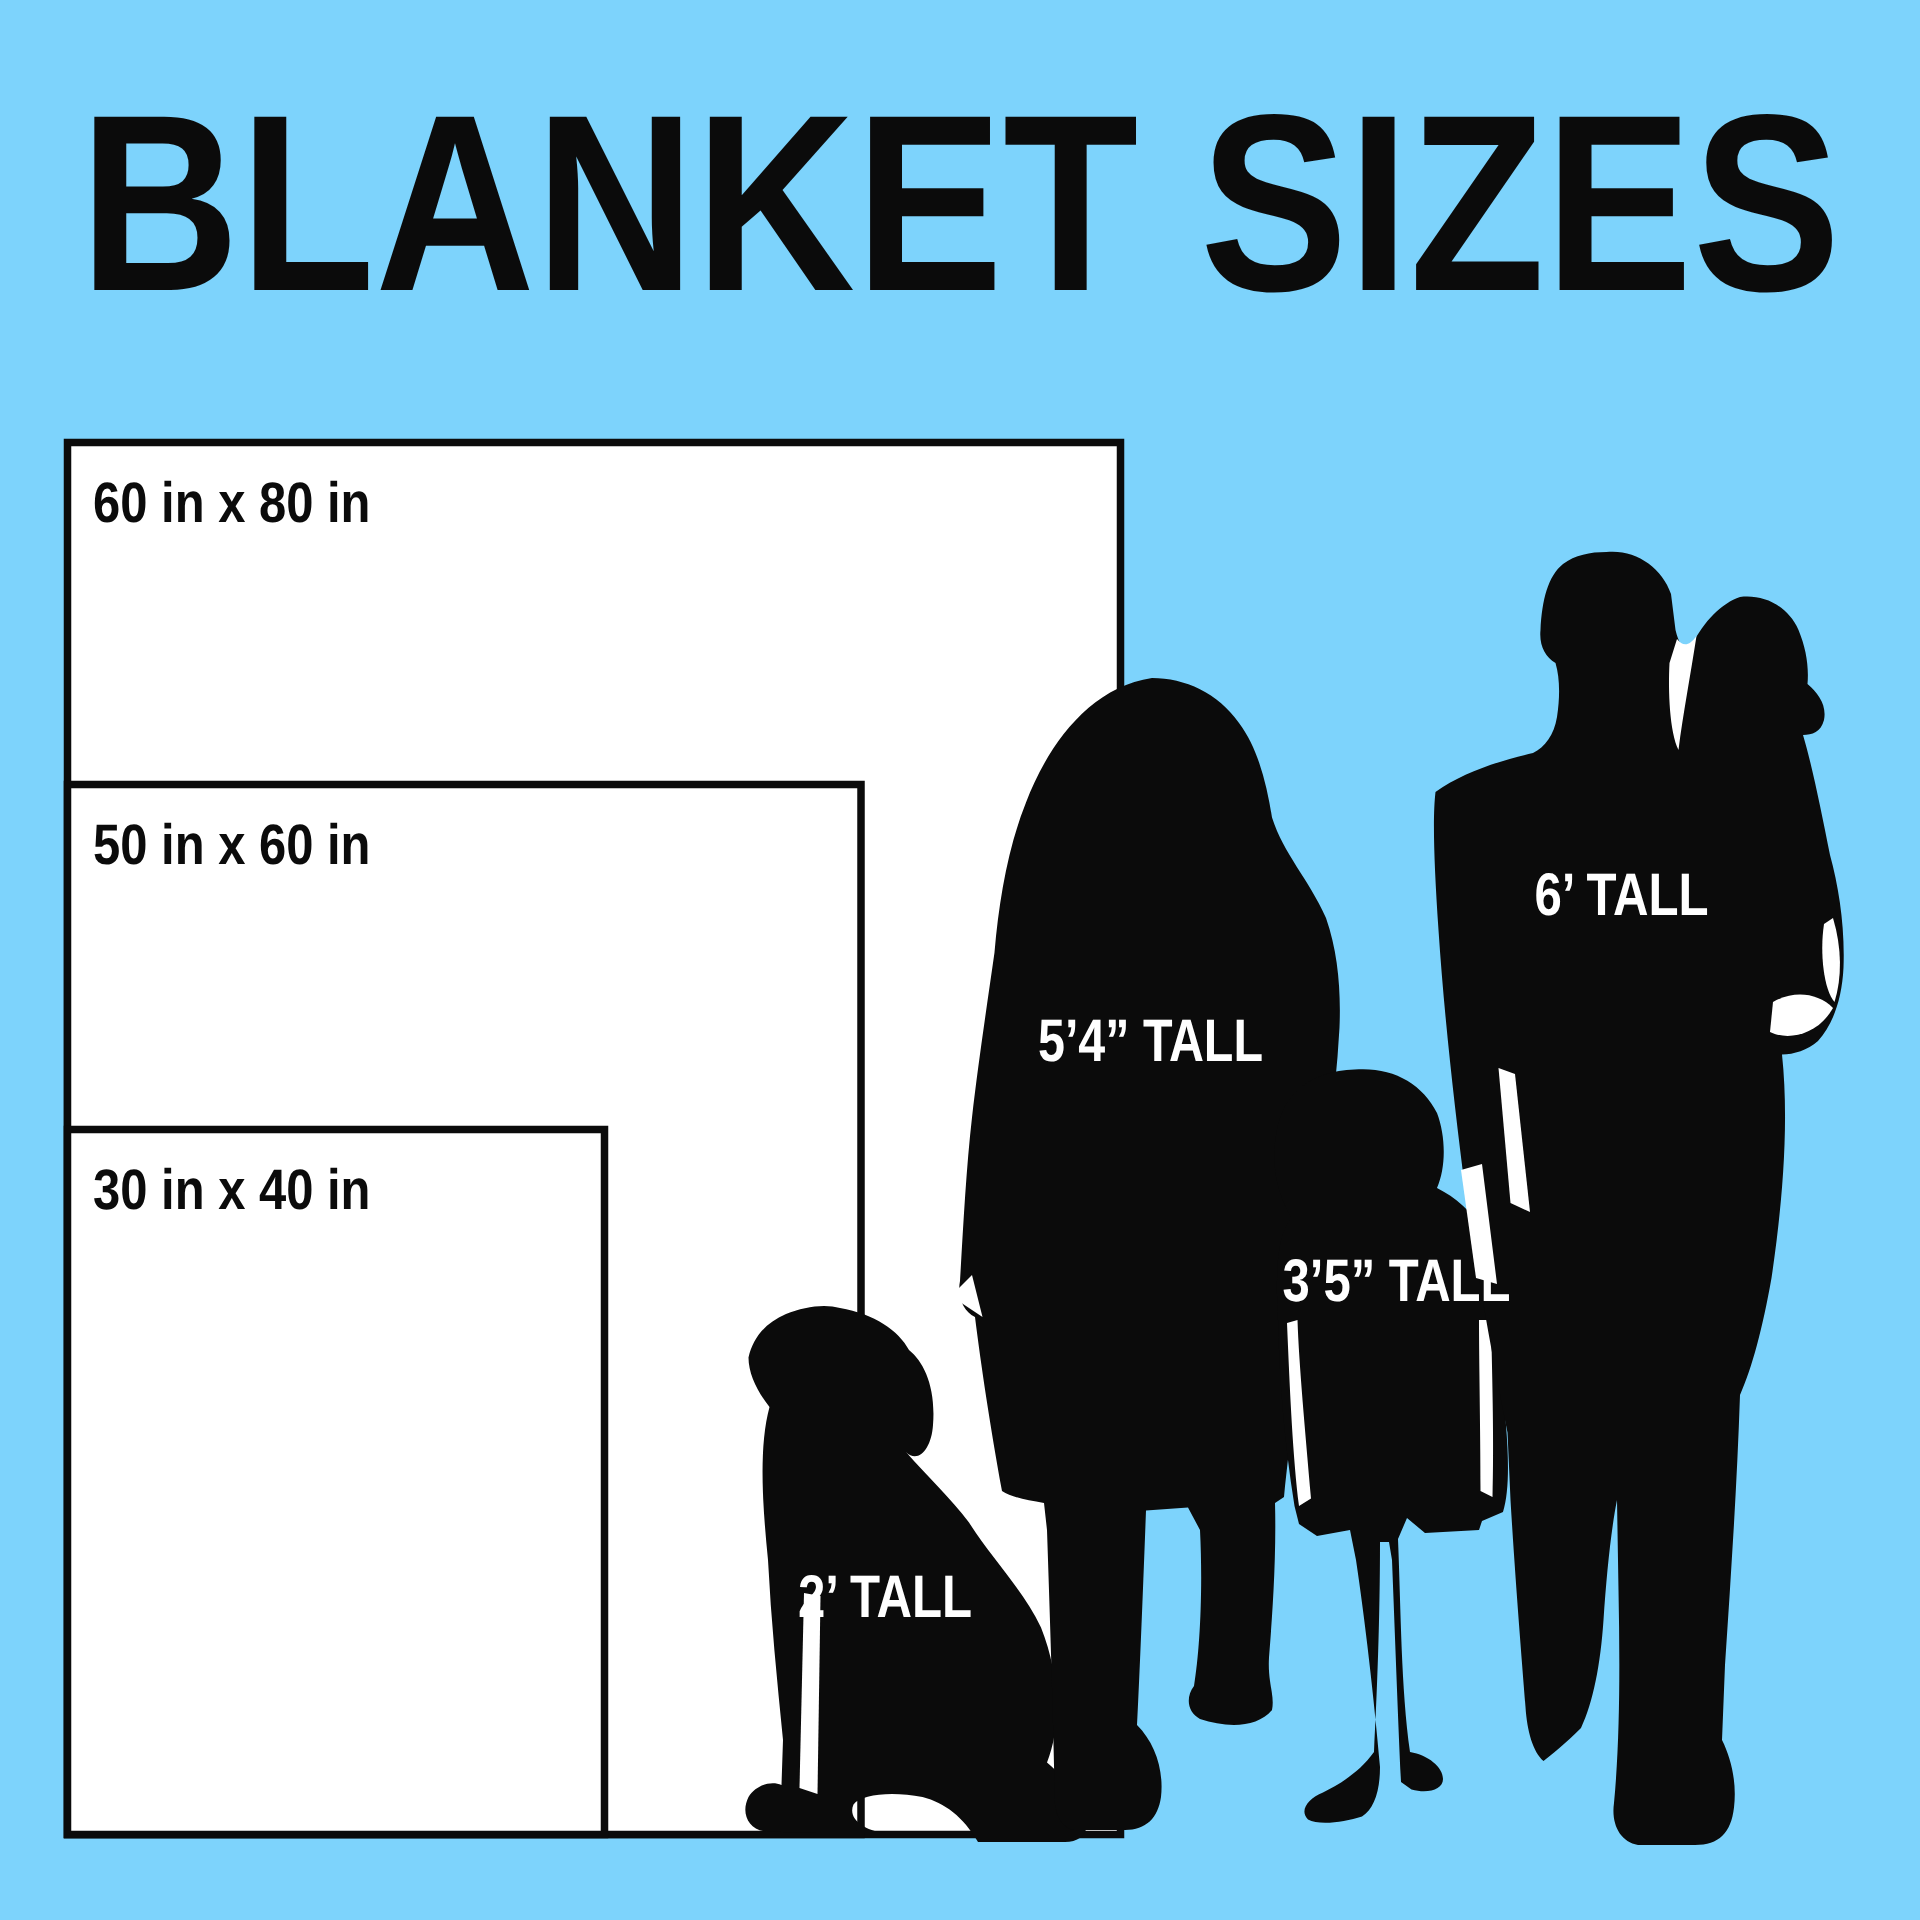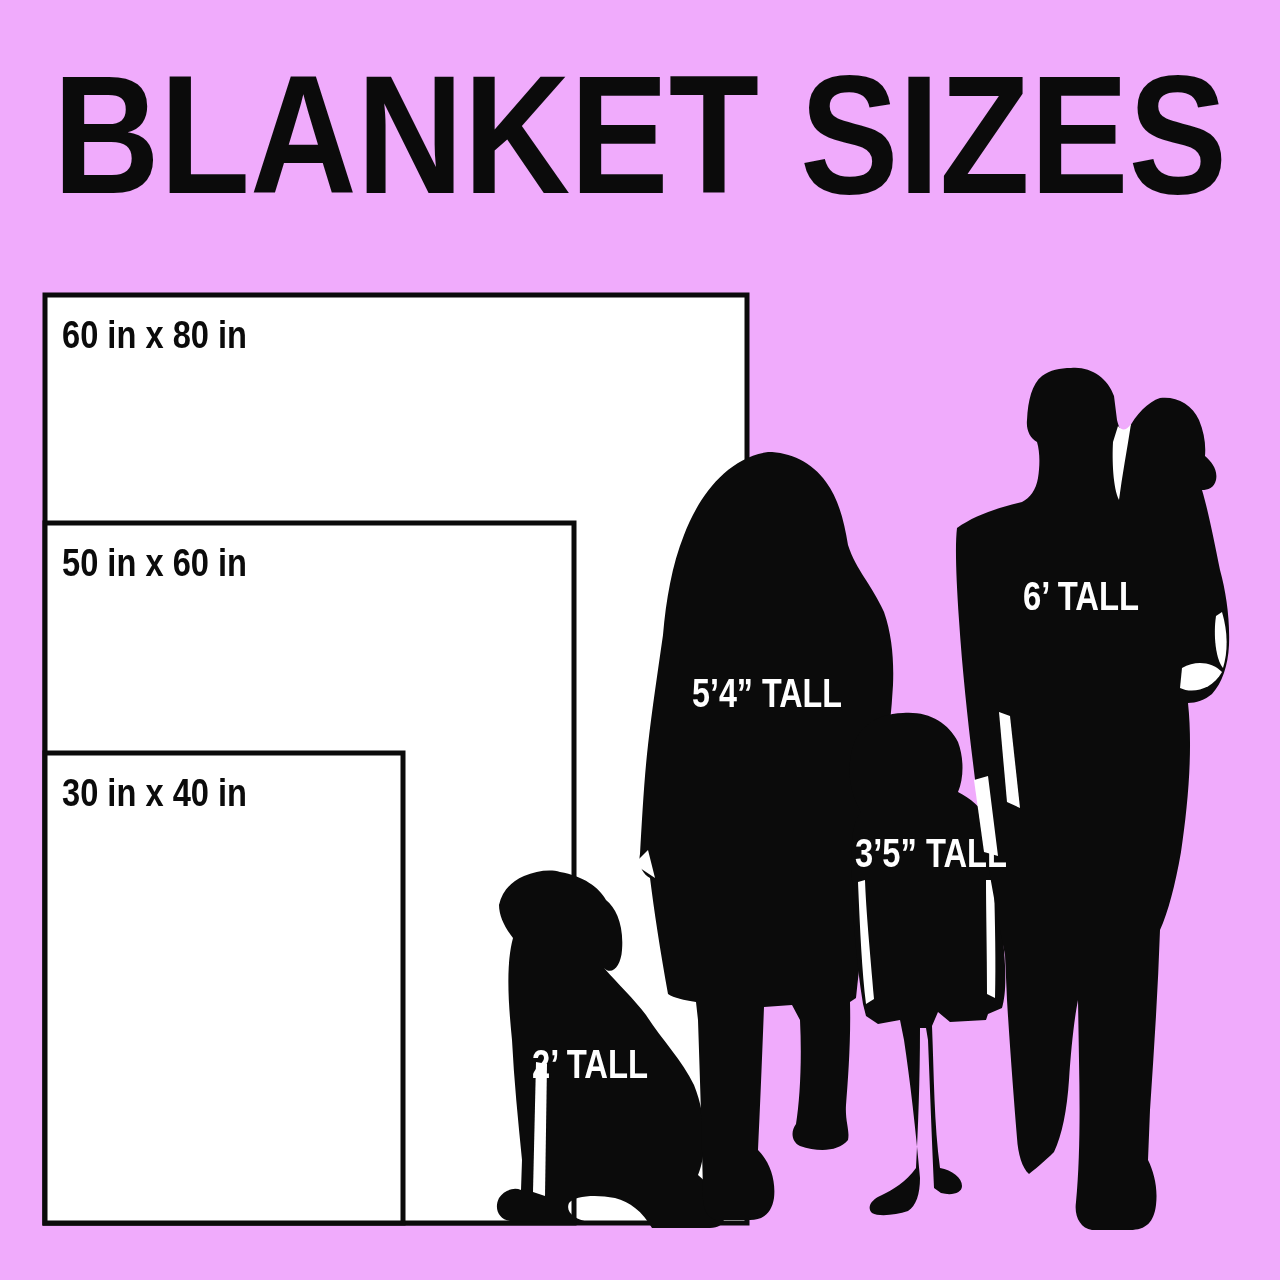--- a/index.html
+++ b/index.html
@@ -1,19 +1,19 @@
 <!DOCTYPE html>
 <html><head>
 <meta charset="utf-8">
 <style>
   html,body { margin:0; padding:0; background:#ffffff; }
   .canvas {
     position:relative;
     width:1280px; height:1280px;
-    background:#f0abfc;
+    background:#7dd3fc;
     overflow:hidden;
     font-family:"Liberation Sans", sans-serif;
   }
   svg { position:absolute; left:0; top:0; }
   text { font-family:"Liberation Sans","DejaVu Sans",sans-serif; font-weight:bold; }
   .title-text   { font-size:168px; }
   .rect-label   { font-size:38px;  }
   .figure-label { font-size:40px;  }
 </style>
 </head>

